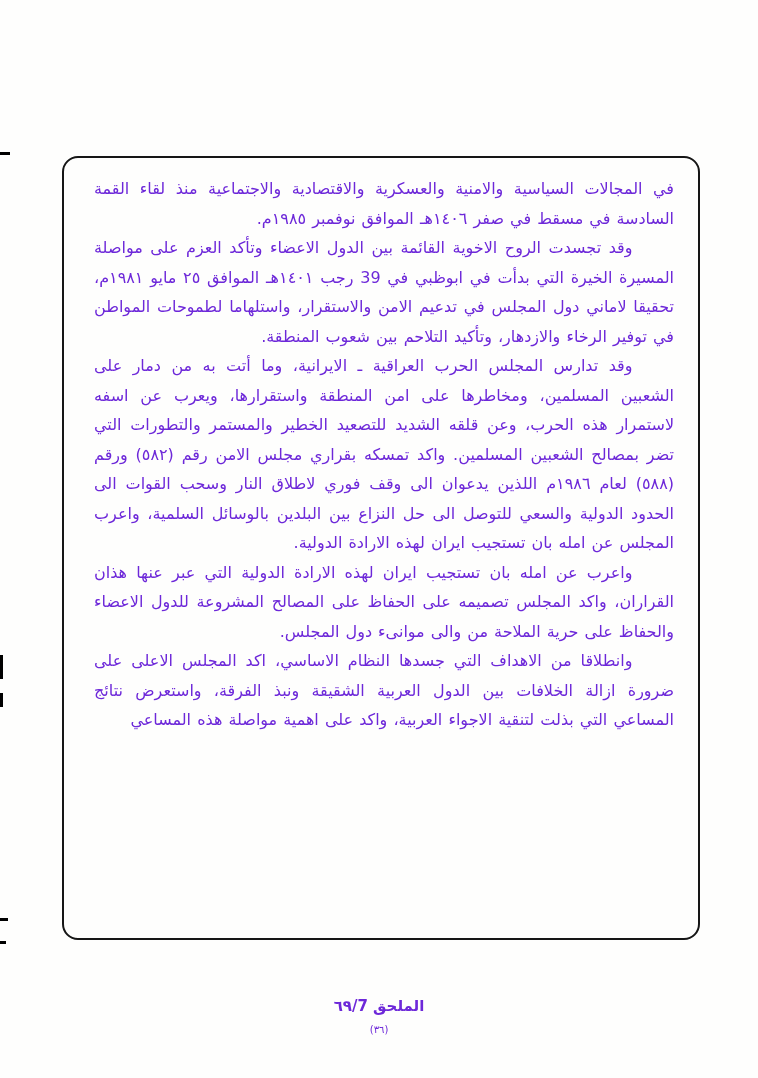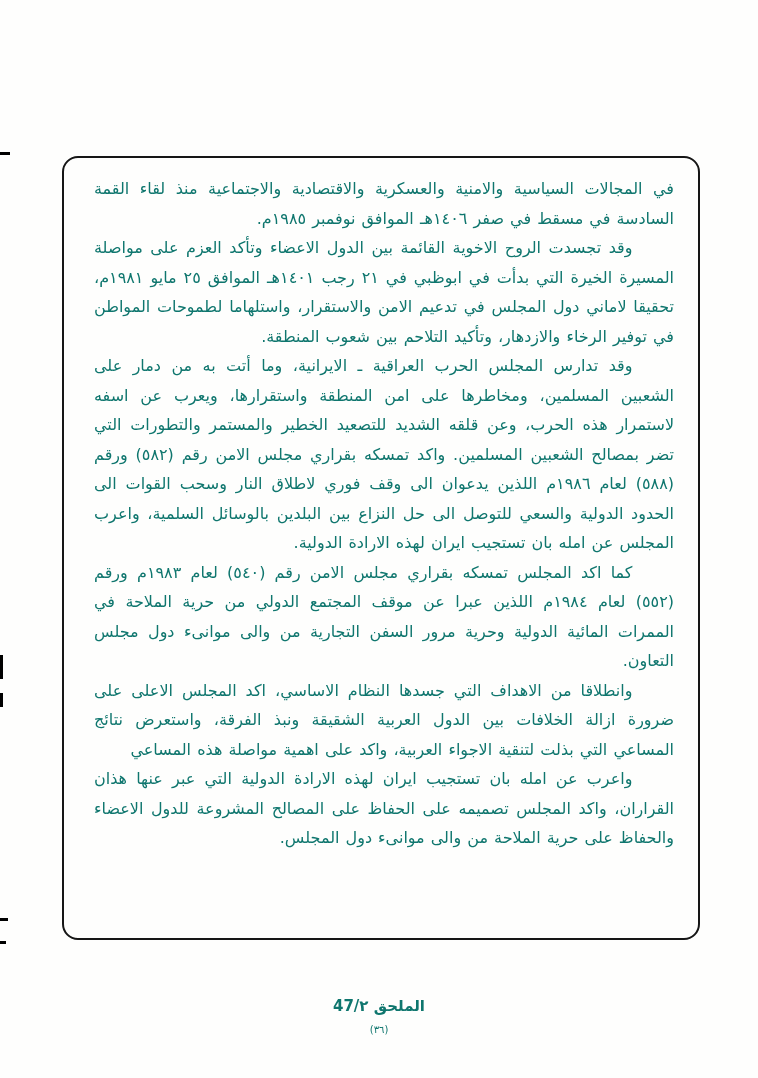--- a/index.html
+++ b/index.html
@@ -7,21 +7,21 @@
       padding: 0;
       background: #ffffff;
     }
     .page {
       position: relative;
       width: 758px;
       height: 1078px;
       background: #fefefd;
       overflow: hidden;
       font-family: "DejaVu Sans", sans-serif;
-      color: #0f766e;
+      color: #6d28d9;
       text-decoration: underline;
     }
     .content-box {
       position: absolute;
       left: 62px;
       top: 156px;
       width: 638px;
       height: 784px;
       box-sizing: border-box;
       border: 2px solid #161616;
@@ -68,29 +68,28 @@
     .artifact.a4 { left: 0; top: 918px; width: 8px;  height: 3px; }
     .artifact.a5 { left: 0; top: 941px; width: 6px;  height: 3px; }
   </style>
 </head>
 <body>
 
 <div class="page">
 
   <div class="content-box">
     <p class="para first">في المجالات السياسية والامنية والعسكرية والاقتصادية والاجتماعية منذ لقاء القمة السادسة في مسقط في صفر ١٤٠٦هـ الموافق نوفمبر ١٩٨٥م.</p>
-    <p class="para">وقد تجسدت الروح الاخوية القائمة بين الدول الاعضاء وتأكد العزم على مواصلة المسيرة الخيرة التي بدأت في ابوظبي في ٢١ رجب ١٤٠١هـ الموافق ٢٥ مايو ١٩٨١م، تحقيقا لاماني دول المجلس في تدعيم الامن والاستقرار، واستلهاما لطموحات المواطن في توفير الرخاء والازدهار، وتأكيد التلاحم بين شعوب المنطقة.</p>
+    <p class="para">وقد تجسدت الروح الاخوية القائمة بين الدول الاعضاء وتأكد العزم على مواصلة المسيرة الخيرة التي بدأت في ابوظبي في 39 رجب ١٤٠١هـ الموافق ٢٥ مايو ١٩٨١م، تحقيقا لاماني دول المجلس في تدعيم الامن والاستقرار، واستلهاما لطموحات المواطن في توفير الرخاء والازدهار، وتأكيد التلاحم بين شعوب المنطقة.</p>
     <p class="para">وقد تدارس المجلس الحرب العراقية ـ الايرانية، وما أتت به من دمار على الشعبين المسلمين، ومخاطرها على امن المنطقة واستقرارها، ويعرب عن اسفه لاستمرار هذه الحرب، وعن قلقه الشديد للتصعيد الخطير والمستمر والتطورات التي تضر بمصالح الشعبين المسلمين. واكد تمسكه بقراري مجلس الامن رقم (٥٨٢) ورقم (٥٨٨) لعام ١٩٨٦م اللذين يدعوان الى وقف فوري لاطلاق النار وسحب القوات الى الحدود الدولية والسعي للتوصل الى حل النزاع بين البلدين بالوسائل السلمية، واعرب المجلس عن امله بان تستجيب ايران لهذه الارادة الدولية.</p>
-    <p class="para">كما اكد المجلس تمسكه بقراري مجلس الامن رقم (٥٤٠) لعام ١٩٨٣م ورقم (٥٥٢) لعام ١٩٨٤م اللذين عبرا عن موقف المجتمع الدولي من حرية الملاحة في الممرات المائية الدولية وحرية مرور السفن التجارية من والى موانىء دول مجلس التعاون.</p>
+    <p class="para">واعرب عن امله بان تستجيب ايران لهذه الارادة الدولية التي عبر عنها هذان القراران، واكد المجلس تصميمه على الحفاظ على المصالح المشروعة للدول الاعضاء والحفاظ على حرية الملاحة من والى موانىء دول المجلس.</p>
     <p class="para">وانطلاقا من الاهداف التي جسدها النظام الاساسي، اكد المجلس الاعلى على ضرورة ازالة الخلافات بين الدول العربية الشقيقة ونبذ الفرقة، واستعرض نتائج المساعي التي بذلت لتنقية الاجواء العربية، واكد على اهمية مواصلة هذه المساعي</p>
-    <p class="para">واعرب عن امله بان تستجيب ايران لهذه الارادة الدولية التي عبر عنها هذان القراران، واكد المجلس تصميمه على الحفاظ على المصالح المشروعة للدول الاعضاء والحفاظ على حرية الملاحة من والى موانىء دول المجلس.</p>
   </div>
 
   <div class="footer">
-    <div class="appendix-label">الملحق 47/٢</div>
+    <div class="appendix-label">الملحق ٦٩/7</div>
     <div class="page-number">(٣٦)</div>
   </div>
 
   <div class="artifact a1"></div>
   <div class="artifact a2"></div>
   <div class="artifact a3"></div>
   <div class="artifact a4"></div>
   <div class="artifact a5"></div>
 
 </div>

